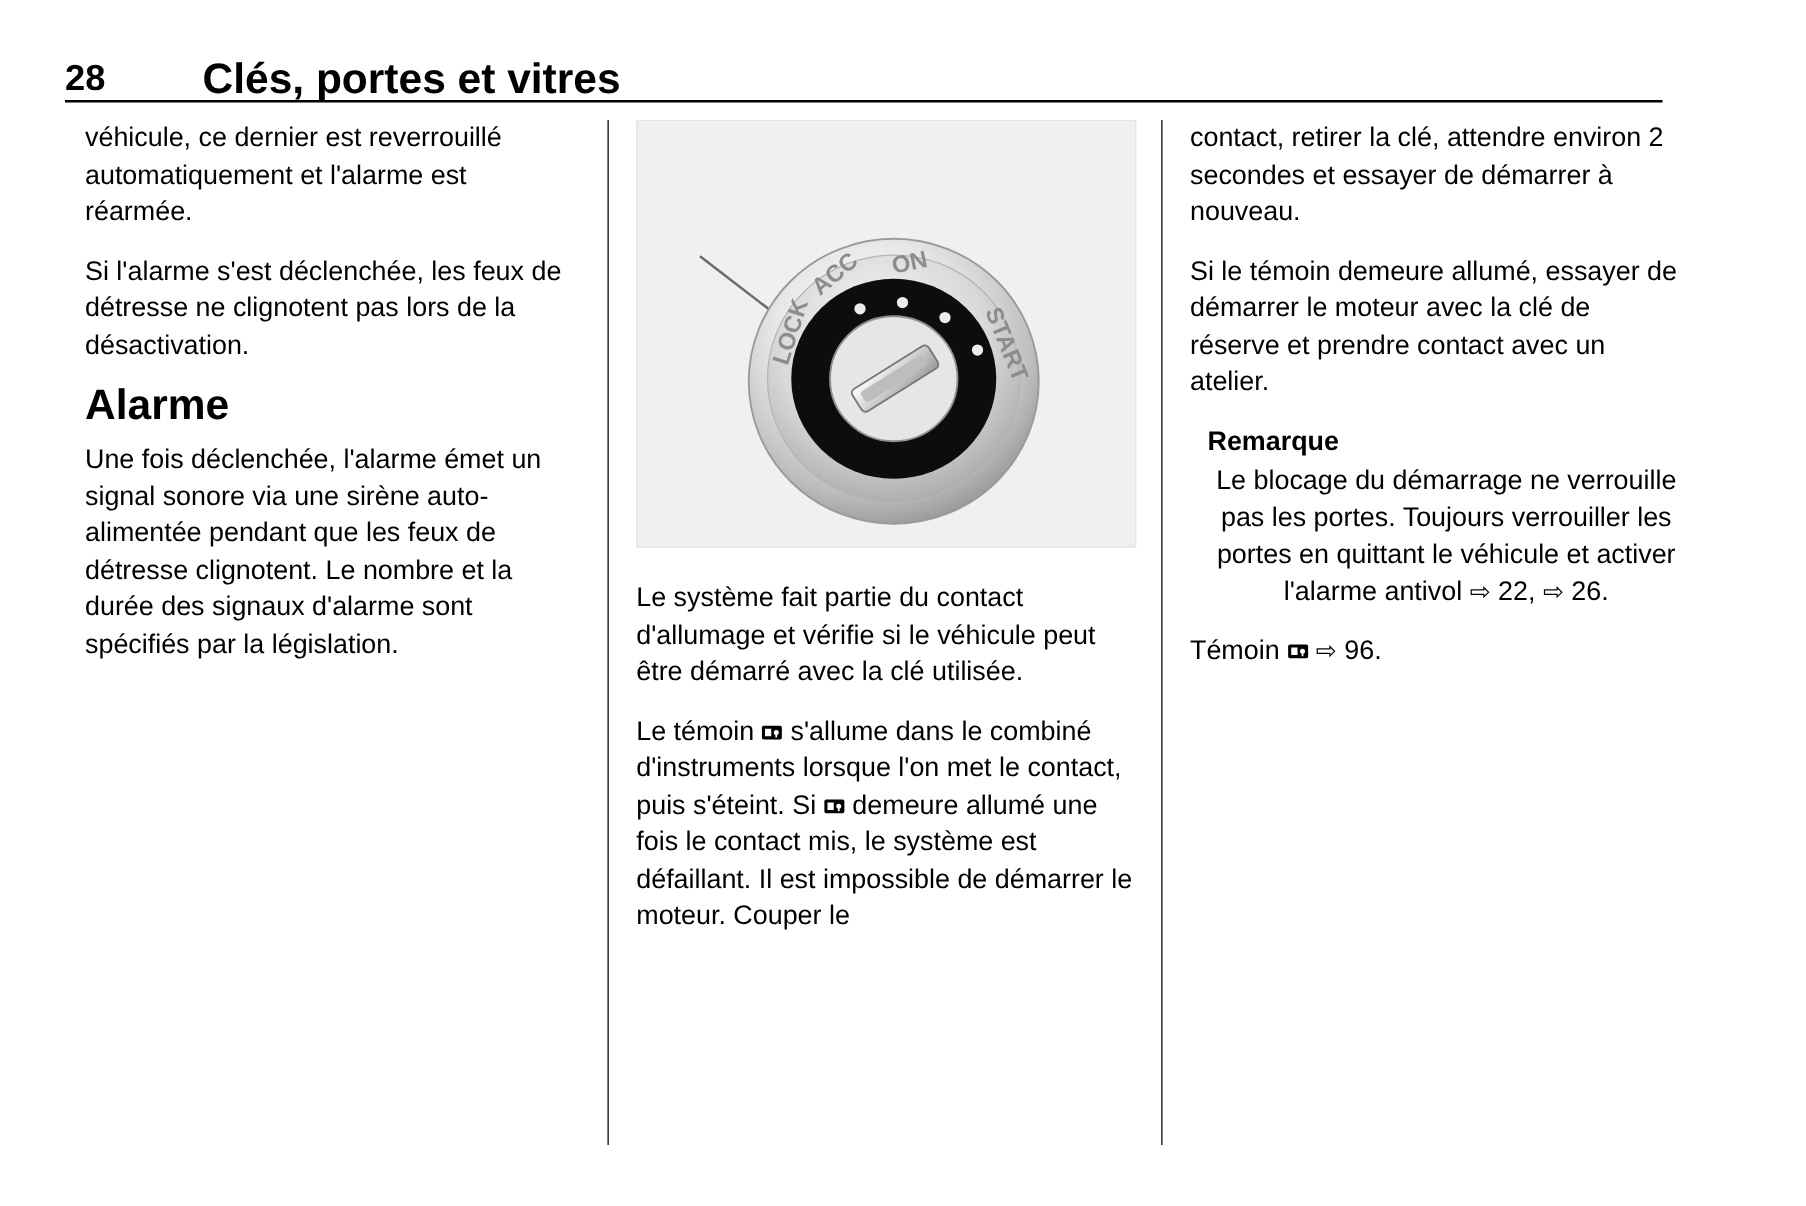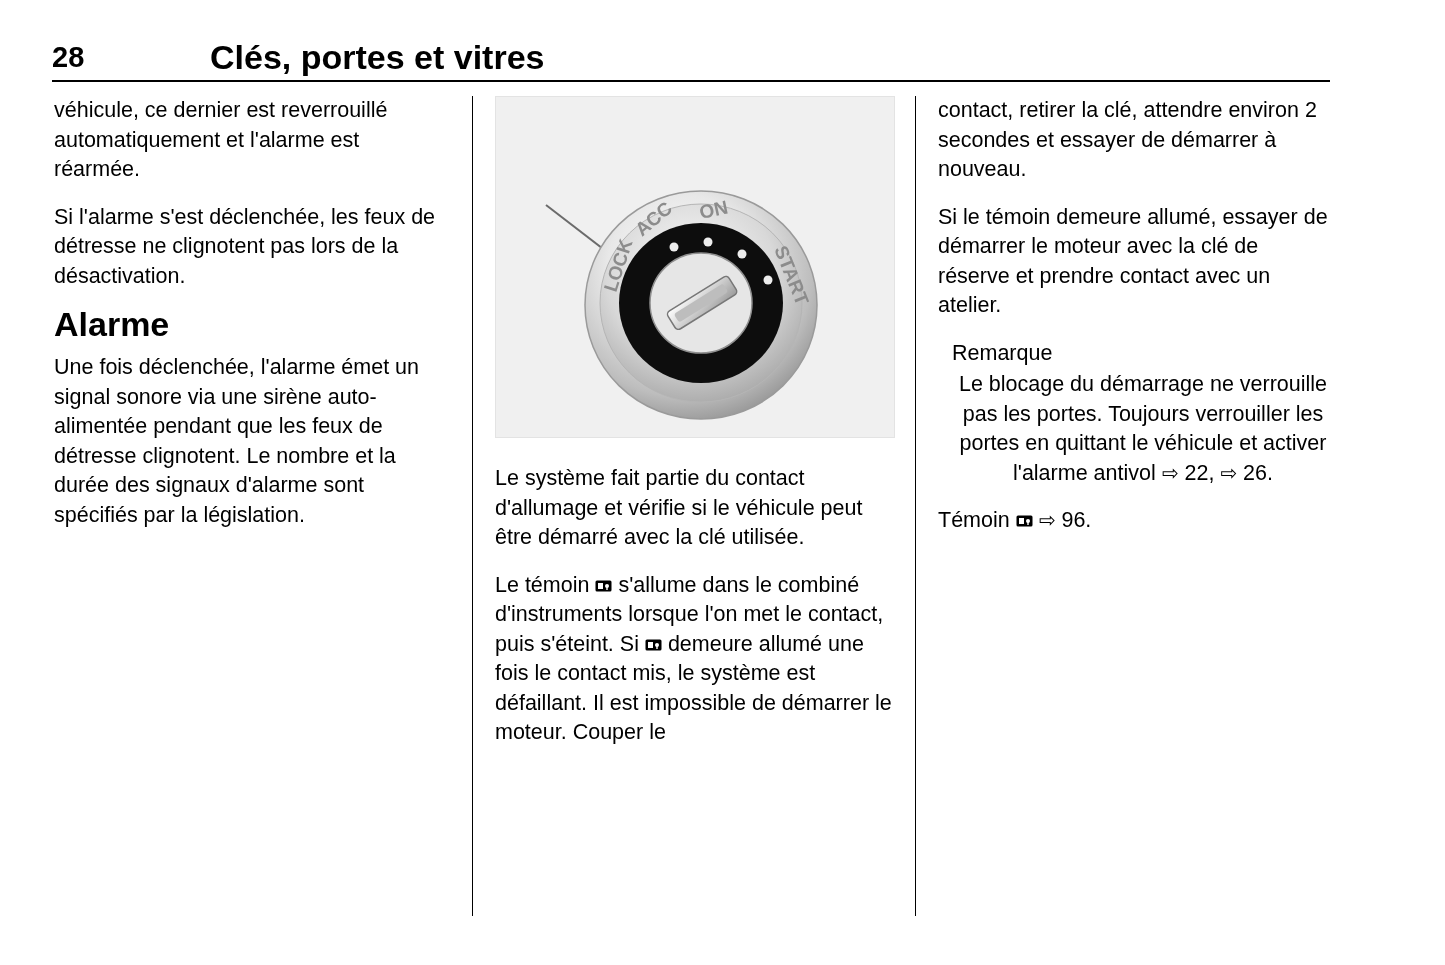--- a/index.html
+++ b/index.html
@@ -25,39 +25,38 @@
 
   
   .header {
     position: absolute;
     left: 52px;
     top: 34px;
     width: 1278px;
     height: 46px;
     border-bottom: 2px solid #000;
     display: flex;
-    align-items: center;
-    gap: 48px;
+    align-items: flex-end;
   }
   .header .page-num {
     font-size: 29px;
     font-weight: bold;
     line-height: 34px;
     width: 110px;
   }
   .header .chapter-title {
     font-size: 34px;
     font-weight: bold;
     line-height: 34px;
   }
 
   
   .columns {
     position: absolute;
-    left: 54px;
+    left: 68px;
     top: 96px;
     width: 1280px;
     height: 820px;
     display: flex;
   }
   .col {
     width: 398px;
     position: relative;
   }
   .col-sep {
@@ -84,21 +83,21 @@
     margin: 0 0 22px 0;
     line-height: 32px;
   }
 
   
   .note {
     margin: 0 0 18px 14px;
   }
   .note .note-title {
     font-size: 21.5px;
-    font-weight: normal;
+    font-weight: bold;
     line-height: 29.5px;
     margin-bottom: 2px;
   }
   .note p {
     margin: 0;
     text-align: center;
   }
 
   
   .figure {

